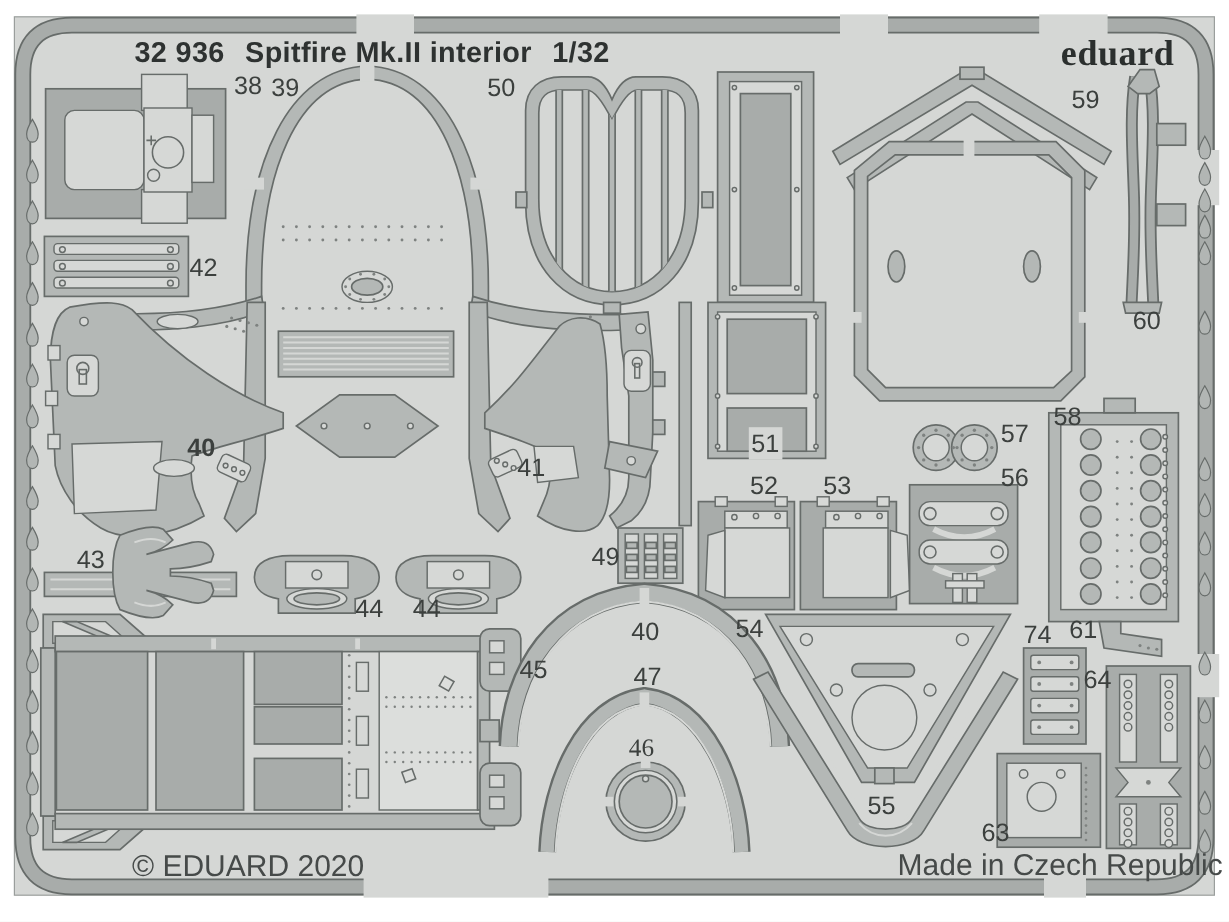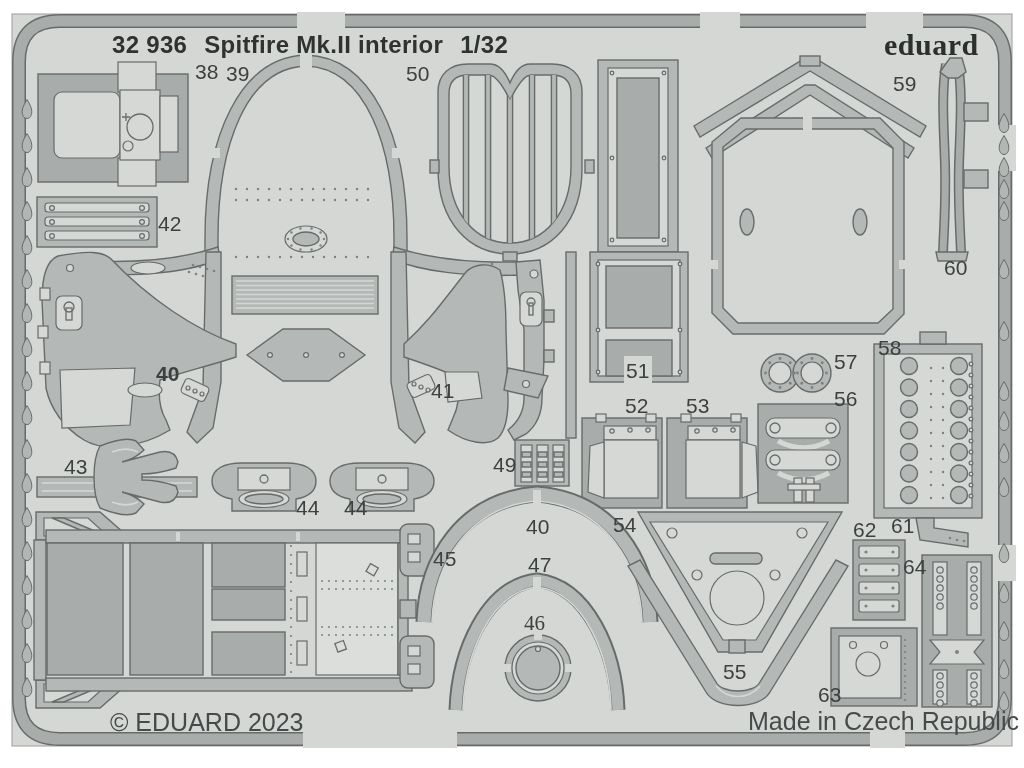--- a/index.html
+++ b/index.html
@@ -665,21 +665,21 @@
         <path d="M0,-8.5 C3,-3.5 4.8,0 4.8,3.6 C4.8,8 2.7,10.5 0,10.5 C-2.7,10.5 -4.8,8 -4.8,3.6 C-4.8,0 -3,-3.5 0,-8.5 Z" transform="translate(1004,630)" class="drop"></path>
         <path d="M0,-8.5 C3,-3.5 4.8,0 4.8,3.6 C4.8,8 2.7,10.5 0,10.5 C-2.7,10.5 -4.8,8 -4.8,3.6 C-4.8,0 -3,-3.5 0,-8.5 Z" transform="translate(1004,668)" class="drop"></path>
         <path d="M0,-8.5 C3,-3.5 4.8,0 4.8,3.6 C4.8,8 2.7,10.5 0,10.5 C-2.7,10.5 -4.8,8 -4.8,3.6 C-4.8,0 -3,-3.5 0,-8.5 Z" transform="translate(1004,700)" class="drop"></path>
       </g>
 </svg>
 
 <div class="hdr">
   <span class="seg">32 936</span><span class="seg">Spitfire Mk.II interior</span><span>1/32</span>
 </div>
 <div class="logo">eduard</div>
-<div class="copy">© EDUARD 2023</div>
+<div class="copy">© EDUARD 2020</div>
 <div class="made">Made in Czech Republic</div>
 <div id="labels">
       <div class="plabel" style="left: 195px; top: 61px;">38</div>
       <div class="plabel" style="left: 226px; top: 63px;">39</div>
       <div class="plabel" style="left: 406px; top: 63px;">50</div>
       <div class="plabel" style="left: 893px; top: 73px;">59</div>
       <div class="plabel" style="left: 944px; top: 257px;">60</div>
       <div class="plabel" style="left: 158px; top: 213px;">42</div>
       <div class="plabel" style="left: 878px; top: 300px; margin-top: 37px;">58</div>
       <div class="plabel" style="left: 156px; top: 363px; font-weight: bold;">40</div>
@@ -689,21 +689,21 @@
       <div class="plabel" style="left: 834px; top: 388px;">56</div>
       <div class="plabel" style="left: 625px; top: 395px;">52</div>
       <div class="plabel" style="left: 686px; top: 395px;">53</div>
       <div class="plabel" style="left: 493px; top: 454px;">49</div>
       <div class="plabel" style="left: 64px; top: 456px;">43</div>
       <div class="plabel" style="left: 296px; top: 497px;">44</div>
       <div class="plabel" style="left: 344px; top: 497px;">44</div>
       <div class="plabel" style="left: 433px; top: 548px;">45</div>
       <div class="plabel" style="left: 526px; top: 516px;">40</div>
       <div class="plabel" style="left: 613px; top: 514px;">54</div>
-      <div class="plabel" style="left: 853px; top: 519px;">62</div>
+      <div class="plabel" style="left: 853px; top: 519px;">74</div>
       <div class="plabel" style="left: 891px; top: 515px;">61</div>
       <div class="plabel" style="left: 528px; top: 554px;">47</div>
       <div class="plabel" style="left: 903px; top: 556px;">64</div>
       <div class="plabel" style="left: 524px; top: 613px; font-family: Liberation Serif, serif;">46</div>
       <div class="plabel" style="left: 723px; top: 661px;">55</div>
       <div class="plabel" style="left: 818px; top: 684px; text-align: right;">63</div>
     </div>
 
 </div>
 

